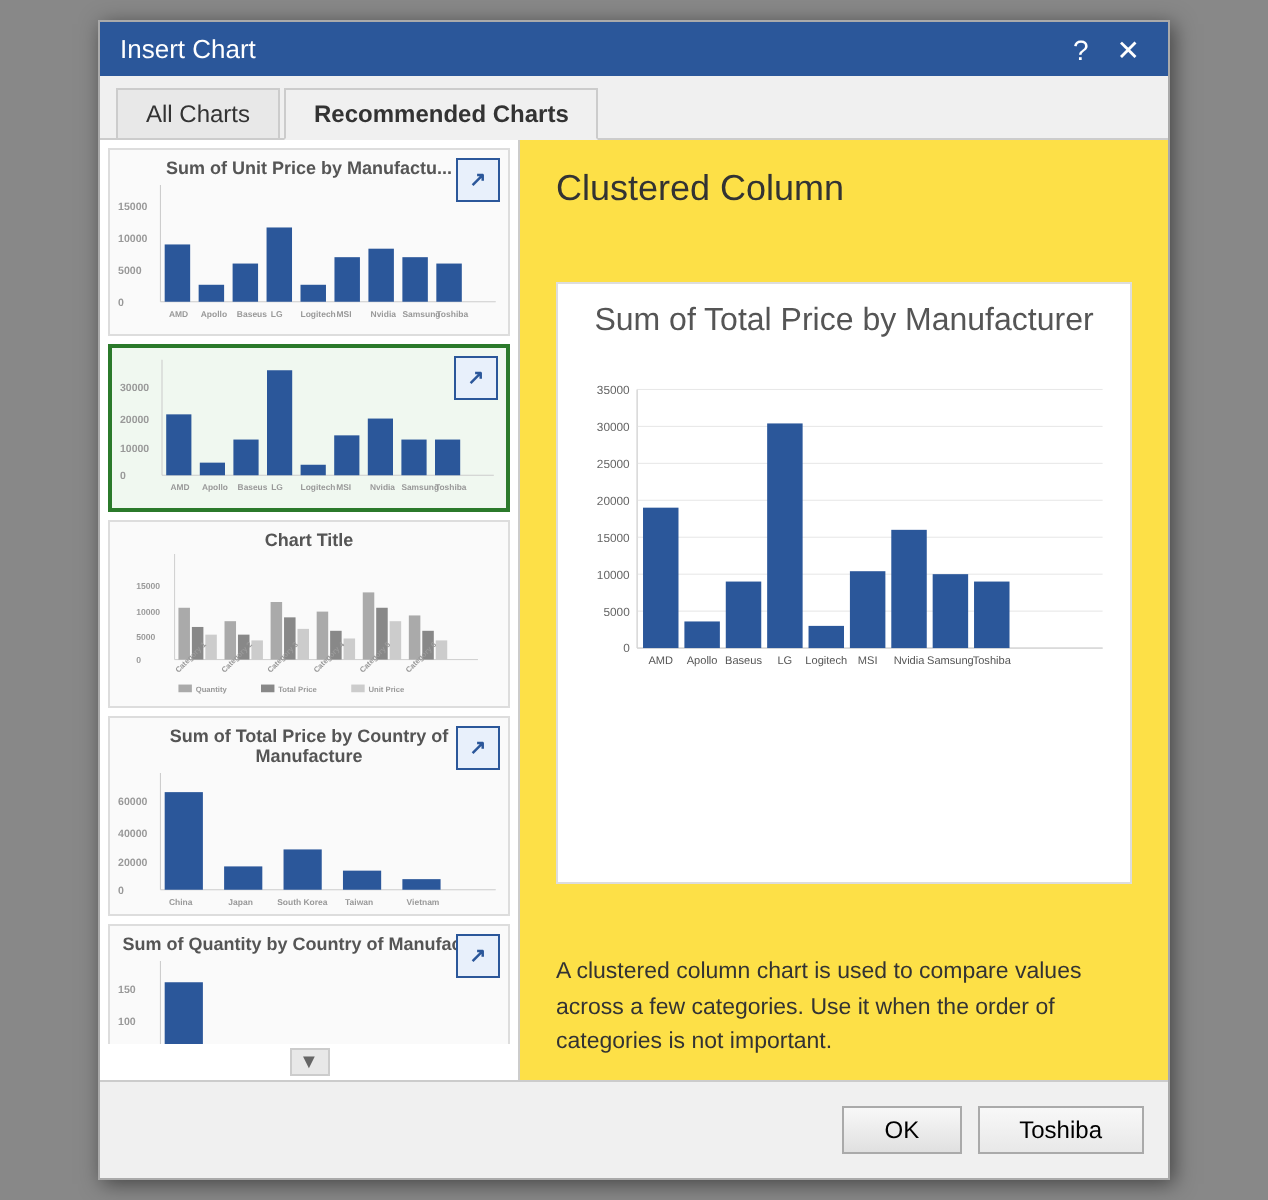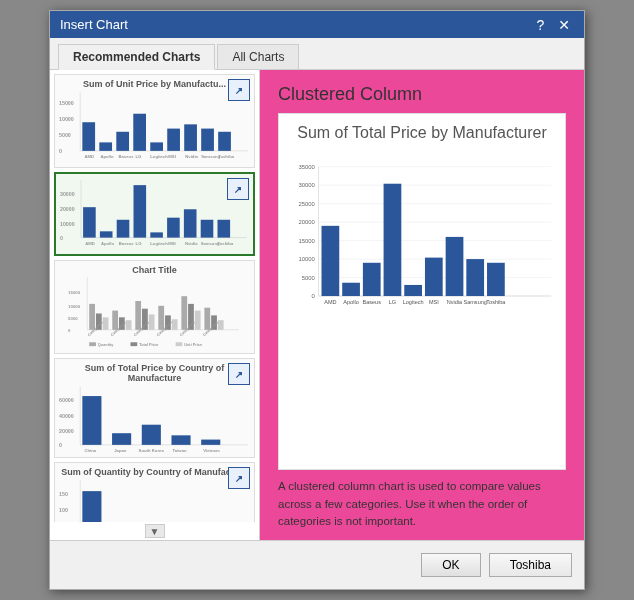--- a/index.html
+++ b/index.html
@@ -129,23 +129,24 @@
     
     .mini-chart {
       width: 100%;
       height: 72px;
       position: relative;
     }
     
     .right-panel {
       flex: 1;
       padding: 14px 18px 10px 18px;
-      background: #ec4899;
+      background: #fde047;
       display: flex;
       flex-direction: column;
+      gap: 28px;
     }
     .chart-type-title {
       font-size: 18px;
       font-weight: 400;
       color: #333;
       margin-bottom: 8px;
     }
     .main-chart-area {
       flex: 1;
       border: 1px solid #ddd;
@@ -215,22 +216,22 @@
 
   <div class="title-bar">
     <span>Insert Chart</span>
     <div class="title-bar-buttons">
       <button class="title-btn">?</button>
       <button class="title-btn">✕</button>
     </div>
   </div>
 
   <div class="tabs-bar">
+    <div class="tab">All Charts</div>
     <div class="tab active">Recommended Charts</div>
-    <div class="tab">All Charts</div>
   </div>
 
   <div class="content-area">
 
     <div class="left-panel">
       <div class="chart-list">
 
         <div class="chart-item">
           <div class="chart-item-title">Sum of Unit Price by Manufactu...</div>
           <div class="chart-icon">↗</div>

